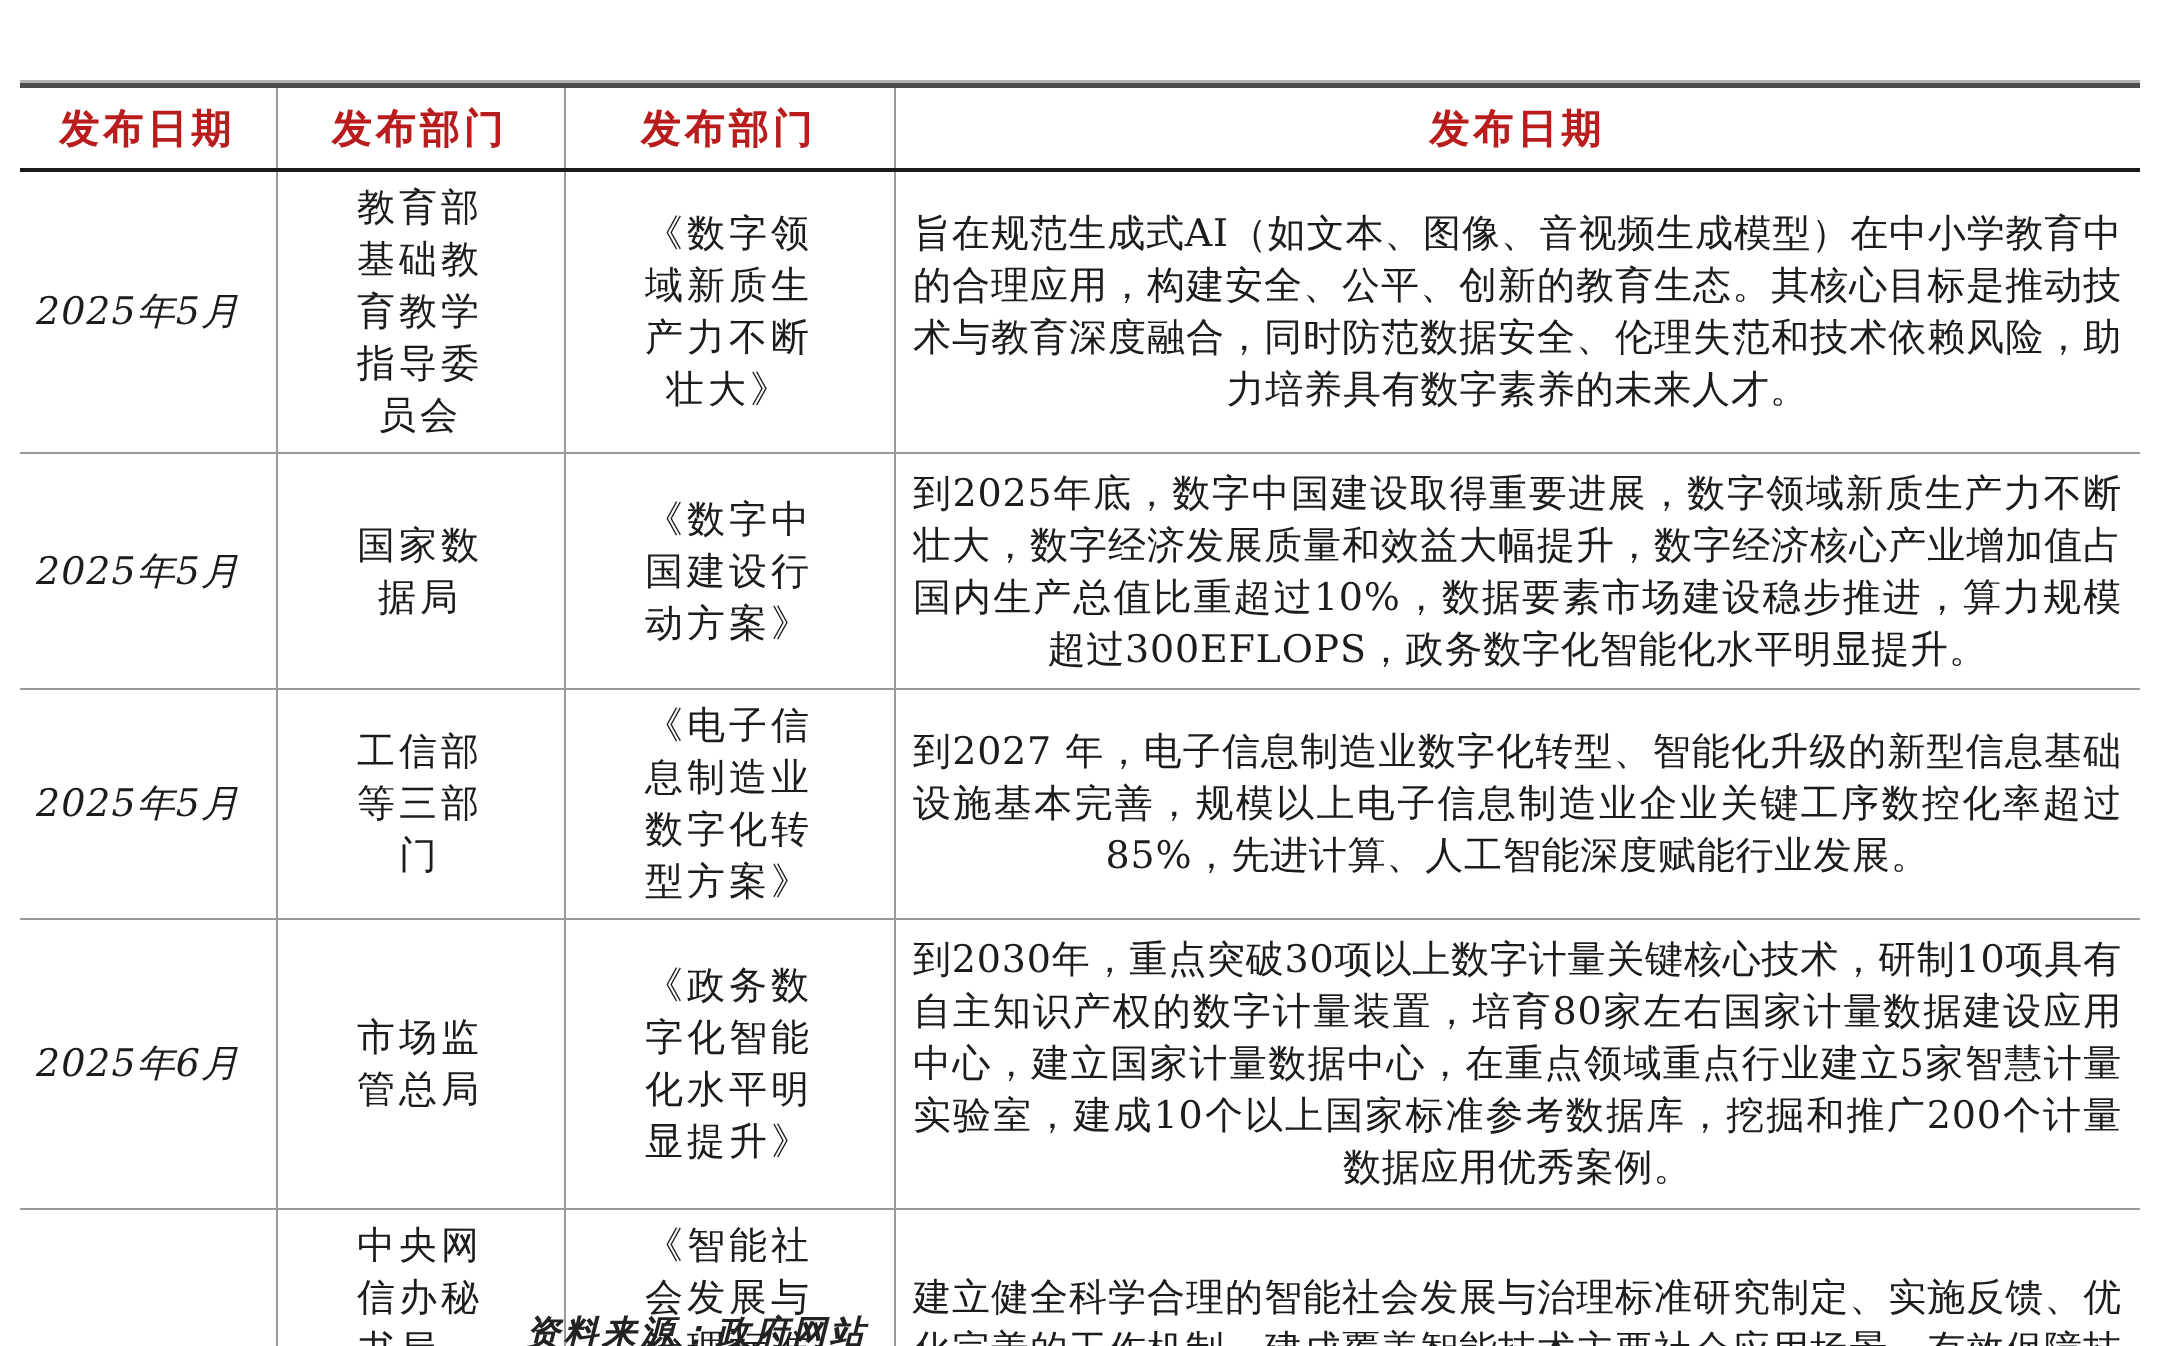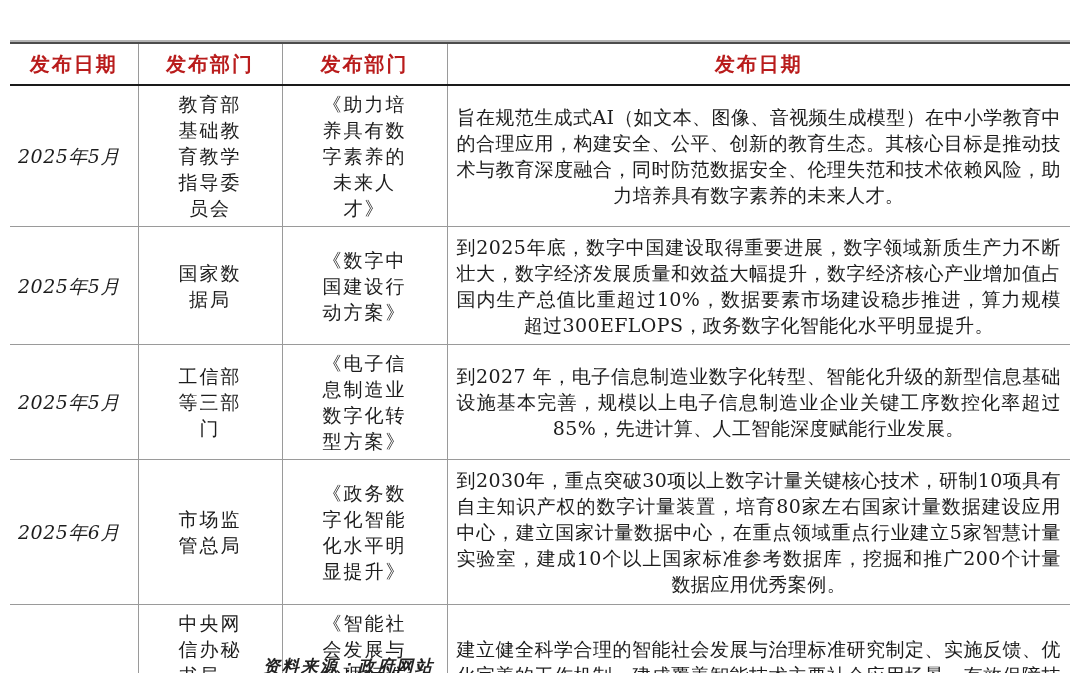--- a/index.html
+++ b/index.html
@@ -119,21 +119,21 @@
           <th>发布日期</th>
           <th>发布部门</th>
           <th>发布部门</th>
           <th>发布日期</th>
         </tr>
       </thead>
       <tbody>
         <tr class="r1">
           <td class="cell-date">2025年5月</td>
           <td class="cell-name">教育部基础教育教学指导委员会</td>
-          <td class="cell-dept">《助力培养具有数字素养的未来人才》</td>
+          <td class="cell-dept">《数字领域新质生产力不断壮大》</td>
           <td class="cell-body">旨在规范生成式AI（如文本、图像、音视频生成模型）在中小学教育中的合理应用，构建安全、公平、创新的教育生态。其核心目标是推动技术与教育深度融合，同时防范数据安全、伦理失范和技术依赖风险，助力培养具有数字素养的未来人才。</td>
         </tr>
         <tr class="r2">
           <td class="cell-date">2025年5月</td>
           <td class="cell-name">国家数据局</td>
           <td class="cell-dept">《数字中国建设行动方案》</td>
           <td class="cell-body">到2025年底，数字中国建设取得重要进展，数字领域新质生产力不断壮大，数字经济发展质量和效益大幅提升，数字经济核心产业增加值占国内生产总值比重超过10%，数据要素市场建设稳步推进，算力规模超过300EFLOPS，政务数字化智能化水平明显提升。</td>
         </tr>
         <tr class="r3">
           <td class="cell-date">2025年5月</td>

